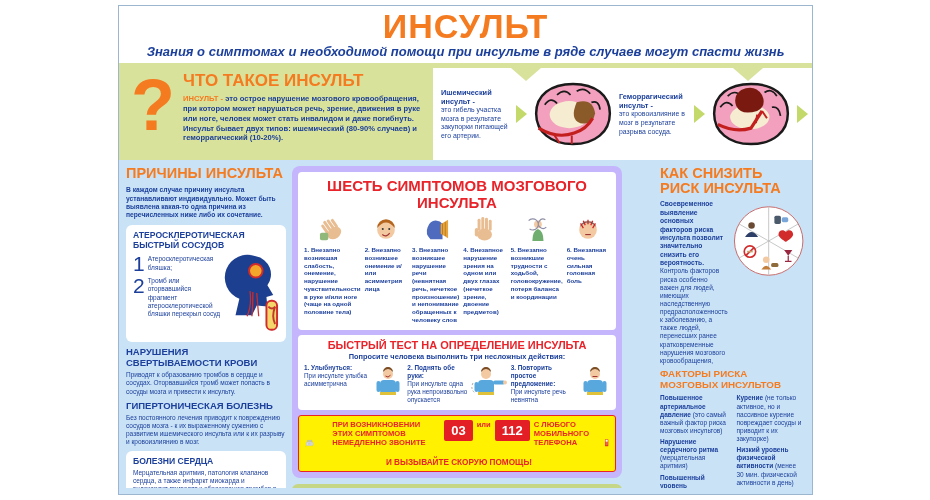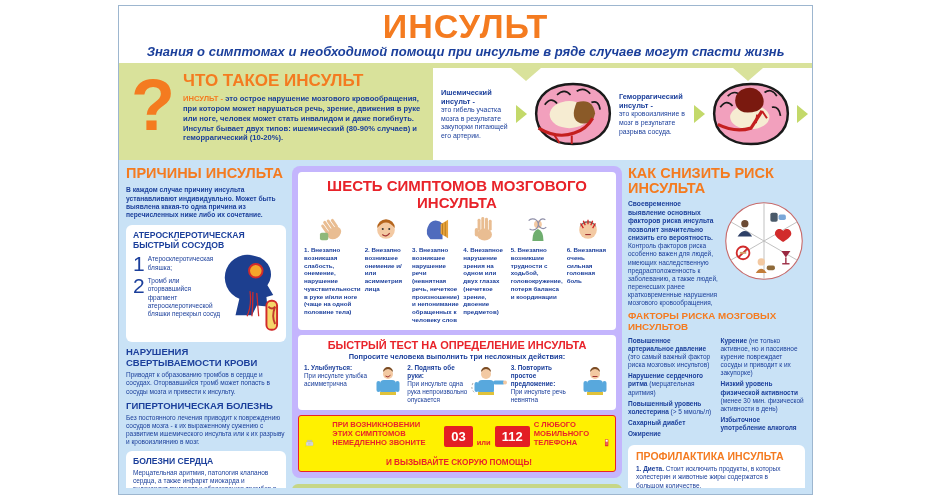--- a/index.html
+++ b/index.html
@@ -25,21 +25,21 @@
           border-left:15px solid transparent; border-right:15px solid transparent; border-top:13px solid #d9e29b; }
   .types { display:flex; align-items:center; gap:3px; padding:4px 4px 0 8px; }
   .type-text { width:72px; font-size:6.9px; line-height:1.25; color:#1b3f9b; }
   .type-text b { color:#1b3f9b; font-weight:800; display:block; font-size:7.4px; }
   .tri { width:0; height:0; border-top:9px solid transparent; border-bottom:9px solid transparent; border-left:11px solid #c3d96a; flex:0 0 auto; }
 
   
   .main { flex:1; background:#c9e2f6; display:flex; gap:6px; padding:6px 7px; overflow:hidden; }
   .colL { width:160px; overflow:hidden; }
   .colM { width:330px; display:flex; flex-direction:column; overflow:hidden; }
-  .colR { flex:1; overflow:hidden; }
+  .colR { flex:1; overflow:hidden;margin-left:32px; }
 
   .h-orange-lg { color:#f47b20; font-weight:800; font-size:14.5px; line-height:1.05; }
   .h-orange-md { color:#f47b20; font-weight:800; font-size:9.8px; line-height:1.1; }
   .h-blue { color:#1b3f9b; font-weight:800; font-size:8.6px; line-height:1.15; margin-bottom:2px; }
   .p-sm { color:#1b3f9b; font-size:6.5px; line-height:1.25; }
   .p-sm-b { color:#1b3f9b; font-size:6.7px; line-height:1.25; font-weight:700; }
   .card { background:#fff; border-radius:6px; padding:6px 7px; }
 
   .colL > * { margin-bottom:5px; }
   .ath-rows { display:flex; }
@@ -60,21 +60,21 @@
   .test-box h2 { color:#e8232a; font-weight:800; font-size:11px; text-align:center; }
   .test-box h3 { color:#1b3f9b; font-weight:700; font-size:7.4px; text-align:center; margin:1px 0 3px 0; }
   .steps { display:flex; gap:4px; }
   .step { flex:1; display:flex; gap:3px; }
   .step .txt { flex:1; font-size:6.4px; color:#1b3f9b; line-height:1.25; }
   .step .txt b { display:block; font-weight:800; }
   .step svg { flex:0 0 auto; align-self:center; }
 
   .alert { background:#fff100; border:1.5px solid #e8232a; border-radius:3px; padding:4px 6px; display:flex; align-items:center; gap:6px; }
   .alert-center { flex:1; }
-  .alert-row { display:flex; align-items:flex-end; justify-content:center; gap:4px;margin-left:12px; }
+  .alert-row { display:flex; align-items:flex-start; justify-content:center; gap:4px;margin-left:12px; }
   .alert-txt { color:#e8232a; font-weight:800; font-size:7.6px; line-height:1.2; }
   .numbox { background:#e31e24; color:#fff; font-weight:800; font-size:13px; padding:3px 7px; border-radius:2px; }
   .or { color:#e8232a; font-weight:800; font-size:7.5px; }
   .alert-bottom { text-align:center; color:#e8232a; font-weight:800; font-size:8.2px; margin-top:11px; }
 
   .note { margin-top:6px; background:#c6d687; border-radius:6px; padding:7px 9px; display:flex; gap:8px; flex:1; }
   .note .bang { color:#f47b20; font-size:42px; font-weight:800; line-height:0.85; }
   .note .ncol { flex:1; font-size:6.6px; color:#1b3f9b; line-height:1.3; }
   .note .ncol b { font-weight:800; }
 

